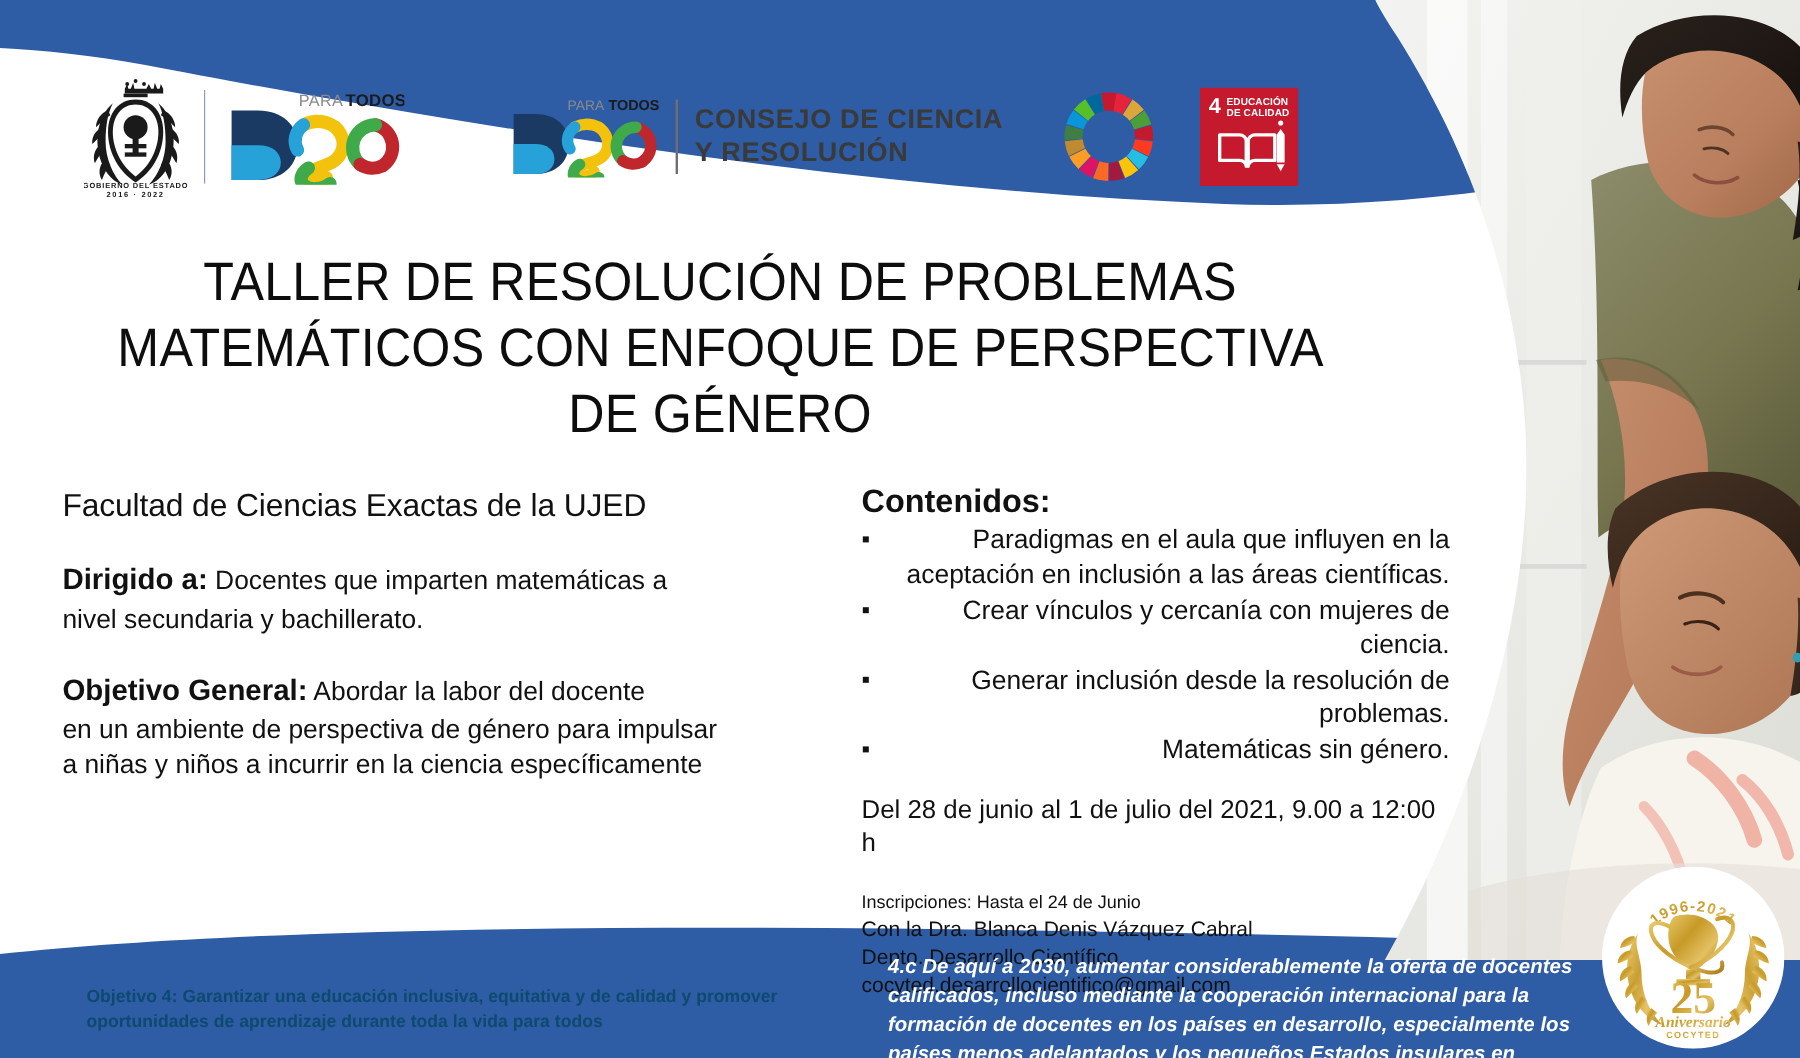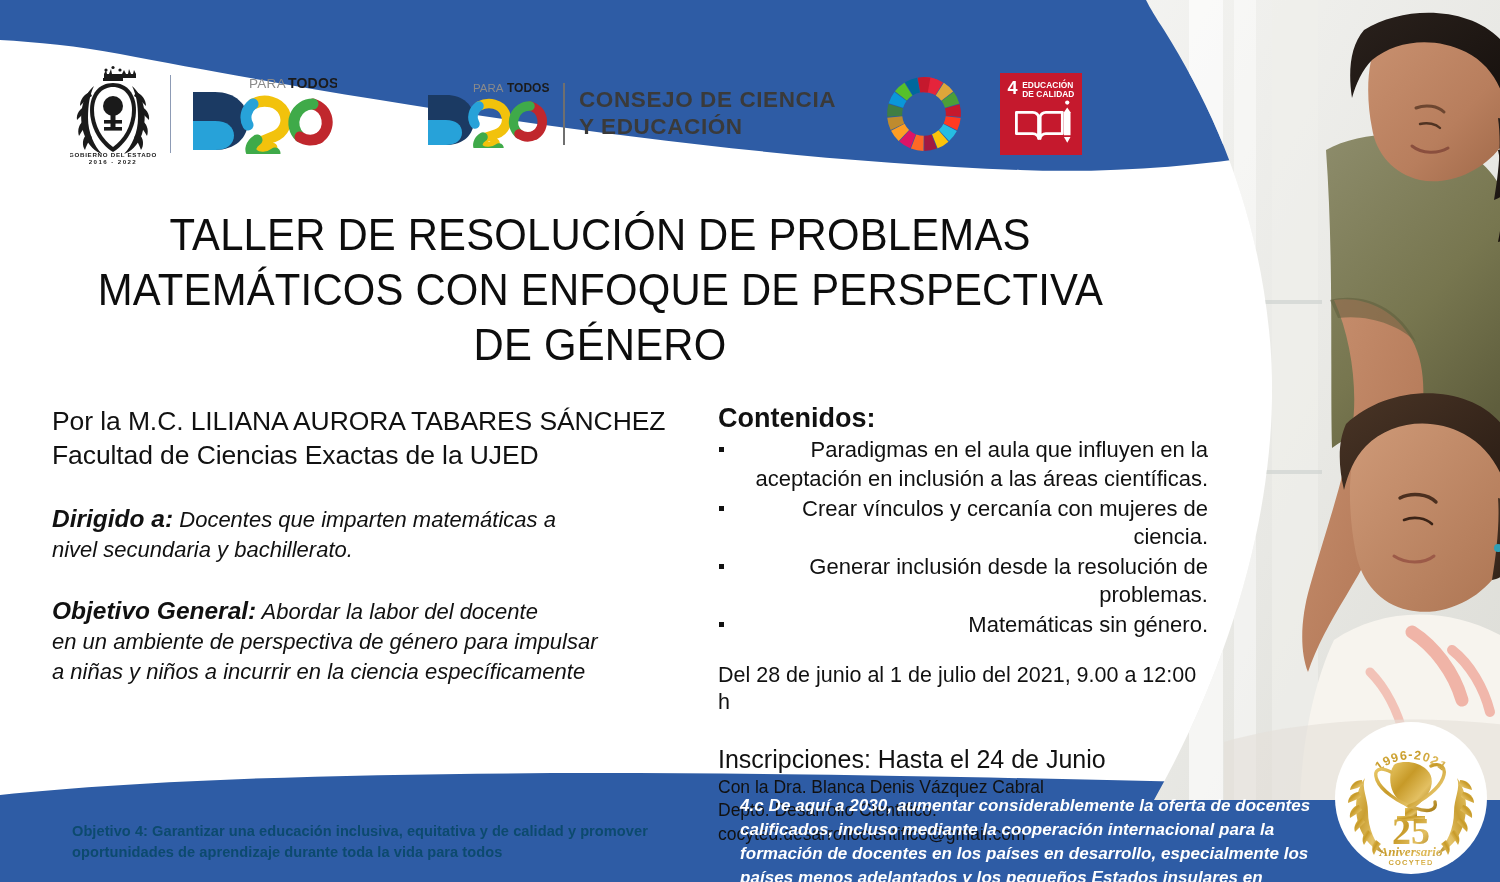--- a/index.html
+++ b/index.html
@@ -57,32 +57,32 @@
     letter-spacing:.2px;transform:scaleX(.93);transform-origin:center top;
   }
   #title div{white-space:nowrap;}
 
   
   #col-left{position:absolute;left:52px;top:404px;width:640px;color:#111;}
   #col-right{position:absolute;left:718px;top:402px;width:490px;color:#111;}
 
   .presenter{font-size:26.5px;line-height:1.30;letter-spacing:-.1px;}
   .blk{margin-top:30px;}
-  .blk p{margin:0;font-size:22px;line-height:1.33;font-style:italic;}
+  .blk p{margin:0;font-size:22px;line-height:1.33;}
   .blk .first{font-size:22px;}
   .blk .first b{font-weight:700;font-size:24.5px;}
 
   .contenidos-h{font-size:27px;font-weight:700;line-height:1.2;margin-bottom:2px;}
   ul.contenidos{list-style:none;margin:0;padding:0;font-size:22px;line-height:1.30;}
   ul.contenidos li{position:relative;padding-left:15px;margin-bottom:1px;text-align:right;}
   ul.contenidos li::before{
     content:"";position:absolute;left:1px;top:11px;width:5px;height:5px;background:#111;
   }
   .dates{font-size:21.5px;margin-top:22px;line-height:1.3;}
-  .insc-h{font-size:25px;margin-top:26px;line-height:1.3;}
+  .insc-h{font-size:15px;margin-top:26px;line-height:1.3;}
   .insc-l{font-size:17.5px;line-height:1.34;}
 
   
   #banner-left{
     position:absolute;left:72px;top:821px;width:620px;color:#0c4a6e;
     font-size:14.6px;line-height:1.45;font-weight:700;letter-spacing:.05px;
   }
   #banner-right{
     position:absolute;left:740px;top:794px;width:580px;color:#fff;
     font-size:17px;line-height:1.42;font-weight:700;letter-spacing:.05px;font-style:italic;
@@ -267,21 +267,21 @@
         <path d="M5,15 h18 c17,0 28,10 28,25 c0,15 -11,25 -28,25 h-18 Z" fill="#1b3a63"></path>
         <path d="M5,40 h18 c10,0 16,5 16,12.5 C39,60 33,65 23,65 h-18 Z" fill="#27a2d9"></path>
         <path d="M56,26 c10,-5 22,-2 26,7 c4,9 0,18 -9,21 l-9,3 c-5,2 -7,5 -4,8 c3,3 9,2 12,-2" fill="none" stroke="#f2c20c" stroke-width="9.5" stroke-linecap="round"></path>
         <path d="M60,57 c-5,3 -7,9 -3,12 c4,4 14,3 19,-1" fill="none" stroke="#3faa49" stroke-width="9.5" stroke-linecap="round"></path>
         <path d="M56,26 c-6,4 -8,12 -4,18" fill="none" stroke="#27a2d9" stroke-width="9.5" stroke-linecap="round"></path>
         <path d="M107,26 a16,16 0 0 1 5,29" fill="none" stroke="#c0272d" stroke-width="9.5" stroke-linecap="round"></path>
         <path d="M107,26 a16,16 0 0 0 -11,28" fill="none" stroke="#3faa49" stroke-width="9.5" stroke-linecap="round"></path>
         <path d="M96,54 a16,16 0 0 0 16,1" fill="none" stroke="#c0272d" stroke-width="9.5" stroke-linecap="round"></path>
       </svg>
       <div class="cocyted-divider"></div>
-      <div class="cocyted-text"><span>CONSEJO DE CIENCIA</span><br><span>Y EDUCACIÓN</span></div>
+      <div class="cocyted-text"><span>CONSEJO DE CIENCIA</span><br><span>Y RESOLUCIÓN</span></div>
     </div>
 
     <div class="gap-b"></div>
 
     <svg class="sdg-wheel" viewBox="0 0 100 100" xmlns="http://www.w3.org/2000/svg">
       <g transform="translate(50,50)" stroke-width="0">
         <g id="wheel">
           <path d="M0,-44 A44,44 0 0 1 15.5,-41.2 L9.2,-24.4 A26,26 0 0 0 0,-26 Z" fill="#e5243b" transform="rotate(0)"></path>
         </g>
         <g fill="none">
@@ -328,21 +328,20 @@
   </div>
 
   <div id="title">
     <div>TALLER DE RESOLUCIÓN DE PROBLEMAS</div>
     <div>MATEMÁTICOS CON ENFOQUE DE PERSPECTIVA</div>
     <div>DE GÉNERO</div>
   </div>
 
   <div id="col-left">
     <div class="presenter">
-      <div>Por la M.C. LILIANA AURORA TABARES SÁNCHEZ</div>
       <div>Facultad de Ciencias Exactas de la UJED</div>
     </div>
 
     <div class="blk">
       <p class="first"><b>Dirigido a:</b><span> Docentes que imparten matemáticas a</span></p>
       <p>nivel secundaria y bachillerato.</p>
     </div>
 
     <div class="blk">
       <p class="first"><b>Objetivo General:</b><span> Abordar la labor del docente</span></p>

